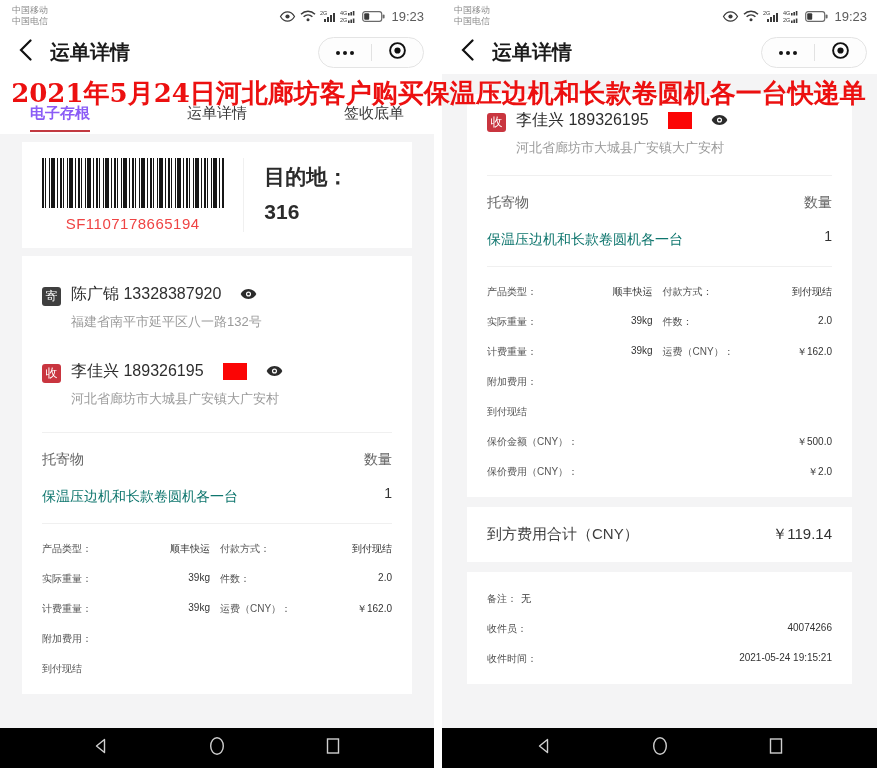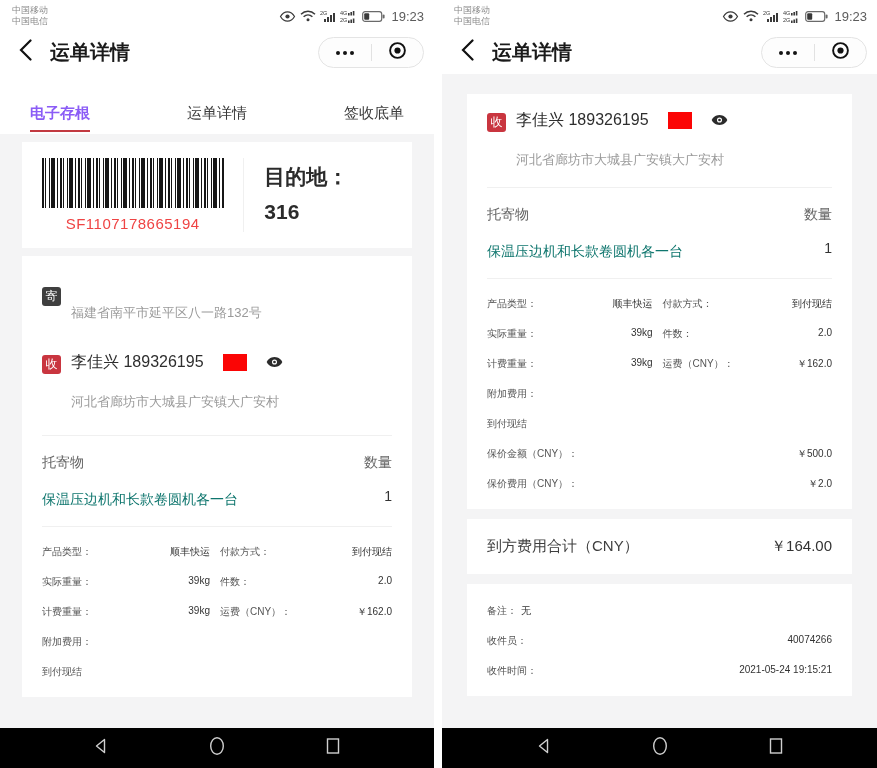--- a/index.html
+++ b/index.html
@@ -58,21 +58,21 @@
   .bc-right { flex:1; padding-left:20px; display:flex; flex-direction:column; justify-content:center; }
   .dest-label, .dest-value { font-size:21px; font-weight:700; color:#2b2b2b; line-height:1.65; }
   .addr-sec { padding:28px 20px 24px; }
   .addr-row { display:flex; }
   .addr-row + .addr-row { margin-top:30px; }
   .badge { width:19px; height:19px; border-radius:3px; color:#fff; font-size:12px; display:flex; align-items:center; justify-content:center; margin-right:10px; margin-top:3px; flex:0 0 auto; }
   .badge.send { background:#3f3f3f; }
   .badge.recv { background:#c9353f; }
   .name-line { font-size:16px; color:#2e2e2e; display:flex; align-items:center; gap:19px; }
   .redact { display:inline-block; width:24px; height:17px; background:#fb0505; }
-  .addr { font-size:13px; color:#9a9a9a; margin-top:20px; }
+  .addr { font-size:13px; color:#9a9a9a; margin-top:8px; }
 
   .sep { height:1px; background:#f0f0f0; margin:0 20px; }
 
   
   .cargo-sec { padding:18px 20px 16px; }
   .cargo-head { display:flex; justify-content:space-between; font-size:14px; color:#666; }
   .cargo-item { display:flex; margin-top:16px; }
   .cargo-name { width:210px; font-size:14px; color:#0f766e; line-height:1.6; }
   .cargo-qty { flex:1; text-align:right; font-size:14px; color:#333; }
 
@@ -92,20 +92,21 @@
   .footer-card { padding:4px 20px 18px; }
 
   
   .sysnav { height:40px; background:#000; display:flex; align-items:center; justify-content:center; gap:96px; flex:0 0 auto; }
 </style>
 </head>
 <body>
 
 <div class="stage">
 
+  <div class="overlay-title">2021年5月24日河北廊坊客户购买保温压边机和长款卷圆机各一台快递单</div>
 
   <section class="panel left">
 
     <div class="statusbar">
       <div class="carrier">
         <div>中国移动</div>
         <div>中国电信</div>
       </div>
       <div class="sb-right">
         <span class="sb-icon">
@@ -208,20 +209,30 @@
         </div>
       </div>
 
       <div class="gap8"></div>
 
       <div class="card">
         <div class="addr-sec">
           <div class="addr-row">
             <div class="badge send">寄</div>
             <div class="addr-main">
+              <div class="name-line">
+                <span>陈广锦 13328387920</span>
+                <span>
+                  <svg width="17" height="12" viewBox="0 0 24 16">
+                      <path d="M12 1 C6 1 2.2 5 1 8 c1.2 3 5 7 11 7 s9.8-4 11-7 C21.8 5 18 1 12 1 Z" fill="#2b2b2b"></path>
+                      <circle cx="12" cy="8" r="3.6" fill="#fff"></circle>
+                      <circle cx="12" cy="8" r="1.9" fill="#2b2b2b"></circle>
+                    </svg>
+                </span>
+              </div>
               <div class="addr">福建省南平市延平区八一路132号</div>
             </div>
           </div>
           <div class="addr-row">
             <div class="badge recv">收</div>
             <div class="addr-main">
               <div class="name-line">
                 <span>李佳兴 189326195</span>
                 <span class="redact"></span>
                 <span>
@@ -480,21 +491,21 @@
               <span class="lbl">保价费用（CNY）：</span>
               <span class="val">￥2.0</span>
             </div>
         </div>
       </div>
 
       <div class="gap10"></div>
 
       <div class="card total-card">
         <span class="lbl">到方费用合计（CNY）</span>
-        <span class="val">￥164.00</span>
+        <span class="val">￥119.14</span>
       </div>
 
       <div class="gap10"></div>
 
       <div class="card footer-card">
         <div class="drow">
           <span class="lbl">备注：</span>
           <span class="inline-val">无</span>
         </div>
         <div class="drow">

